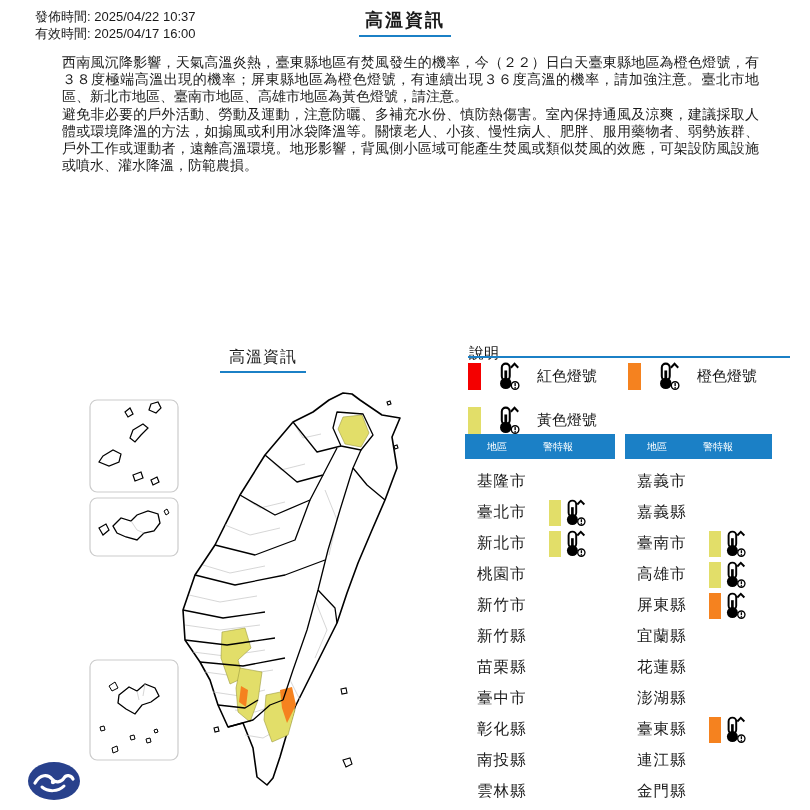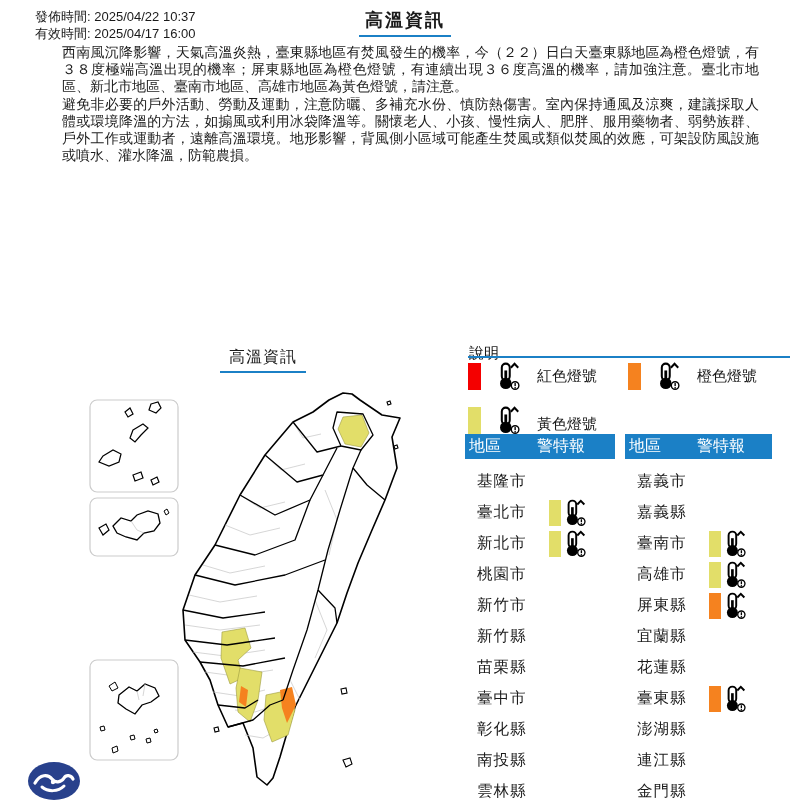--- a/index.html
+++ b/index.html
@@ -12,48 +12,48 @@
   .pub-info{position:absolute;left:35px;top:8px;font-size:13px;line-height:17px;}
   .main-title{
     position:absolute;left:0;right:0;top:8px;text-align:center;pointer-events:none;
   }
   .main-title span{
     display:inline-block;font-size:18px;font-weight:600;letter-spacing:2px;
     border-bottom:2px solid #1b80c6;padding:0 6px 3px 6px;
   }
   
   .advisory{
-    position:absolute;left:62px;top:44px;width:697px;
+    position:absolute;left:62px;top:54px;width:697px;
     font-size:14px;line-height:17.2px;text-align:justify;
   }
   .advisory p{margin:0;}
   
   .map-title{
     position:absolute;left:220px;top:347px;width:86px;text-align:center;
     font-size:16px;letter-spacing:1px;
     border-bottom:2px solid #1b80c6;padding-bottom:3px;
   }
   .map-wrap{position:absolute;left:85px;top:390px;width:380px;height:420px;}
   
   .legend-title{position:absolute;left:469px;top:344px;font-size:15px;}
   .legend-line{position:absolute;left:468px;top:356px;width:322px;height:2px;background:#1b80c6;}
   .lg-item{position:absolute;height:28px;display:flex;align-items:center;gap:16px;}
   .lg-red{left:468px;top:362px;}
   .lg-orange{left:628px;top:362px;}
-  .lg-yellow{left:468px;top:406px;align-items:flex-end;}
+  .lg-yellow{left:468px;top:406px;}
   .lg-sw{width:13px;height:27px;display:inline-block;}
   .lg-item .thermo{width:24px;height:28px;}
   .lg-label{font-size:15px;}
   
   .wtable{position:absolute;top:434px;width:150px;}
   .wtable.left{left:465px;}
   .wtable.right{left:625px;width:147px;}
   .thead{
-    height:25px;background:#1b80c6;color:#ffffff;font-size:16px;
-    display:flex;align-items:center;padding-left:4px;gap:36px;box-sizing:border-box;
+    height:25px;background:#1b80c6;color:#ffffff;font-size:10px;
+    display:flex;align-items:center;padding-left:22px;gap:36px;box-sizing:border-box;
   }
   .tbody{margin-top:7px;}
   .trow{position:relative;height:31px;display:flex;align-items:center;}
   .rg{font-size:15.5px;padding-left:12px;letter-spacing:1px;}
   .warn{position:absolute;left:84px;top:2px;display:none;align-items:center;gap:3px;}
   .warn[data-warn]{display:inline-flex;}
   .warn .sw{width:12px;height:26px;display:inline-block;}
   .warn .thermo{width:23px;height:27px;}
   
   .logo{position:absolute;left:27px;top:761px;width:54px;height:40px;}
@@ -332,36 +332,36 @@
           </svg>
         </span>
       </div>
     <div class="trow">
         <span class="rg">宜蘭縣</span>
       </div>
     <div class="trow">
         <span class="rg">花蓮縣</span>
       </div>
     <div class="trow">
+        <span class="rg">澎湖縣</span>
+      </div>
+    <div class="trow">
         <span class="rg">臺東縣</span>
         <span class="warn" data-warn="orange">
           <span class="sw" style="background: rgb(245, 130, 31);"></span>
           <svg class="thermo" viewBox="0 0 26 30">
             <path d="M15 6 L19 1.8 L23 6" fill="none" stroke="#000" stroke-width="2.2"></path>
             <rect x="5.2" y="1.6" width="8.6" height="18" rx="4.3" fill="#fff" stroke="#000" stroke-width="2.2"></rect>
             <rect x="8" y="9" width="3" height="10" fill="#000"></rect>
             <circle cx="9.5" cy="23" r="6.2" fill="#000"></circle>
             <circle cx="19.6" cy="25.3" r="4.1" fill="#fff" stroke="#000" stroke-width="1.5"></circle>
             <rect x="18.9" y="22.6" width="1.5" height="3.4" fill="#000"></rect>
             <rect x="18.9" y="27" width="1.5" height="1.5" fill="#000"></rect>
           </svg>
         </span>
-      </div>
-    <div class="trow">
-        <span class="rg">澎湖縣</span>
       </div>
     <div class="trow">
         <span class="rg">連江縣</span>
       </div>
     <div class="trow">
         <span class="rg">金門縣</span>
       </div>
   </div>
 </div>
 

